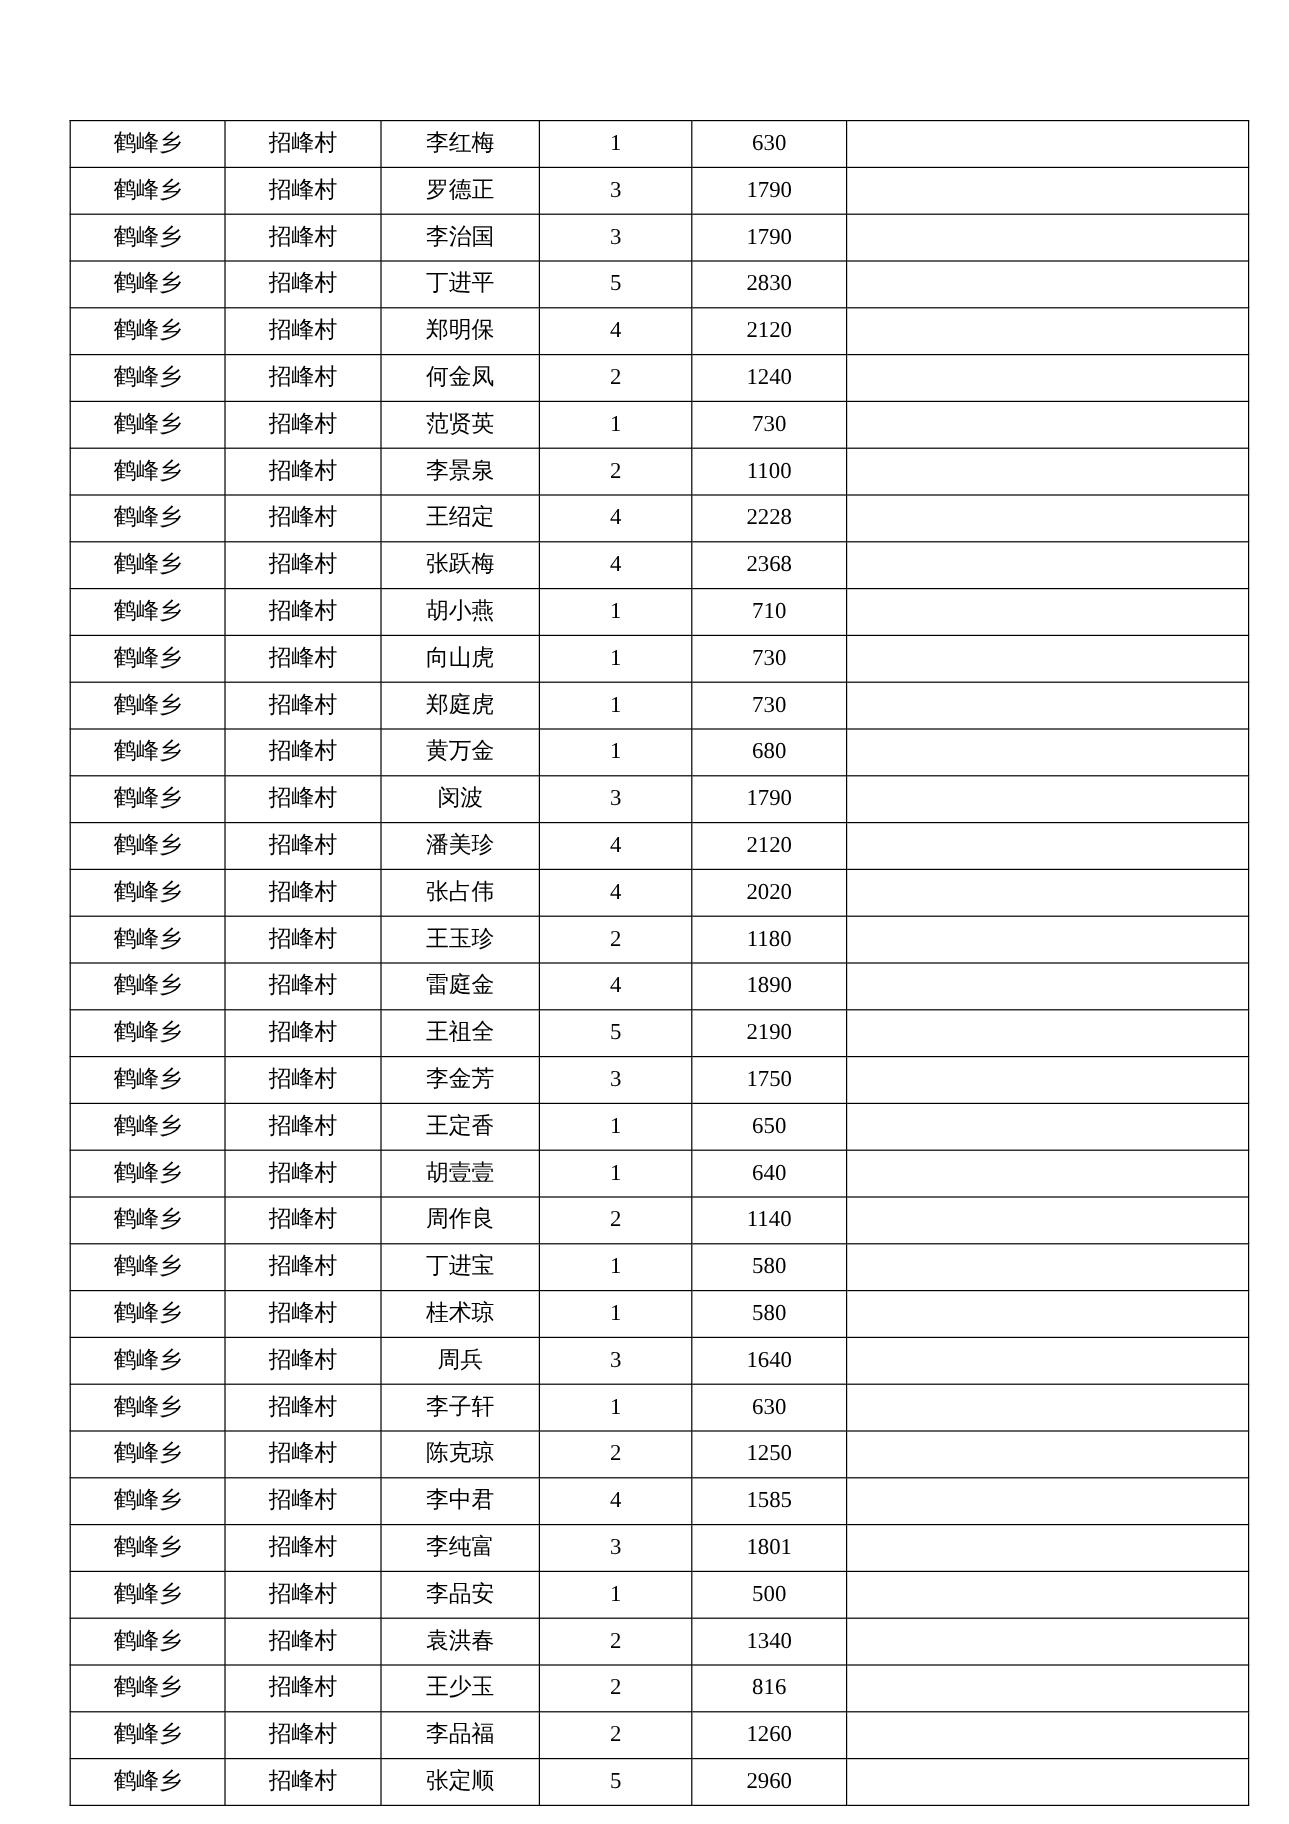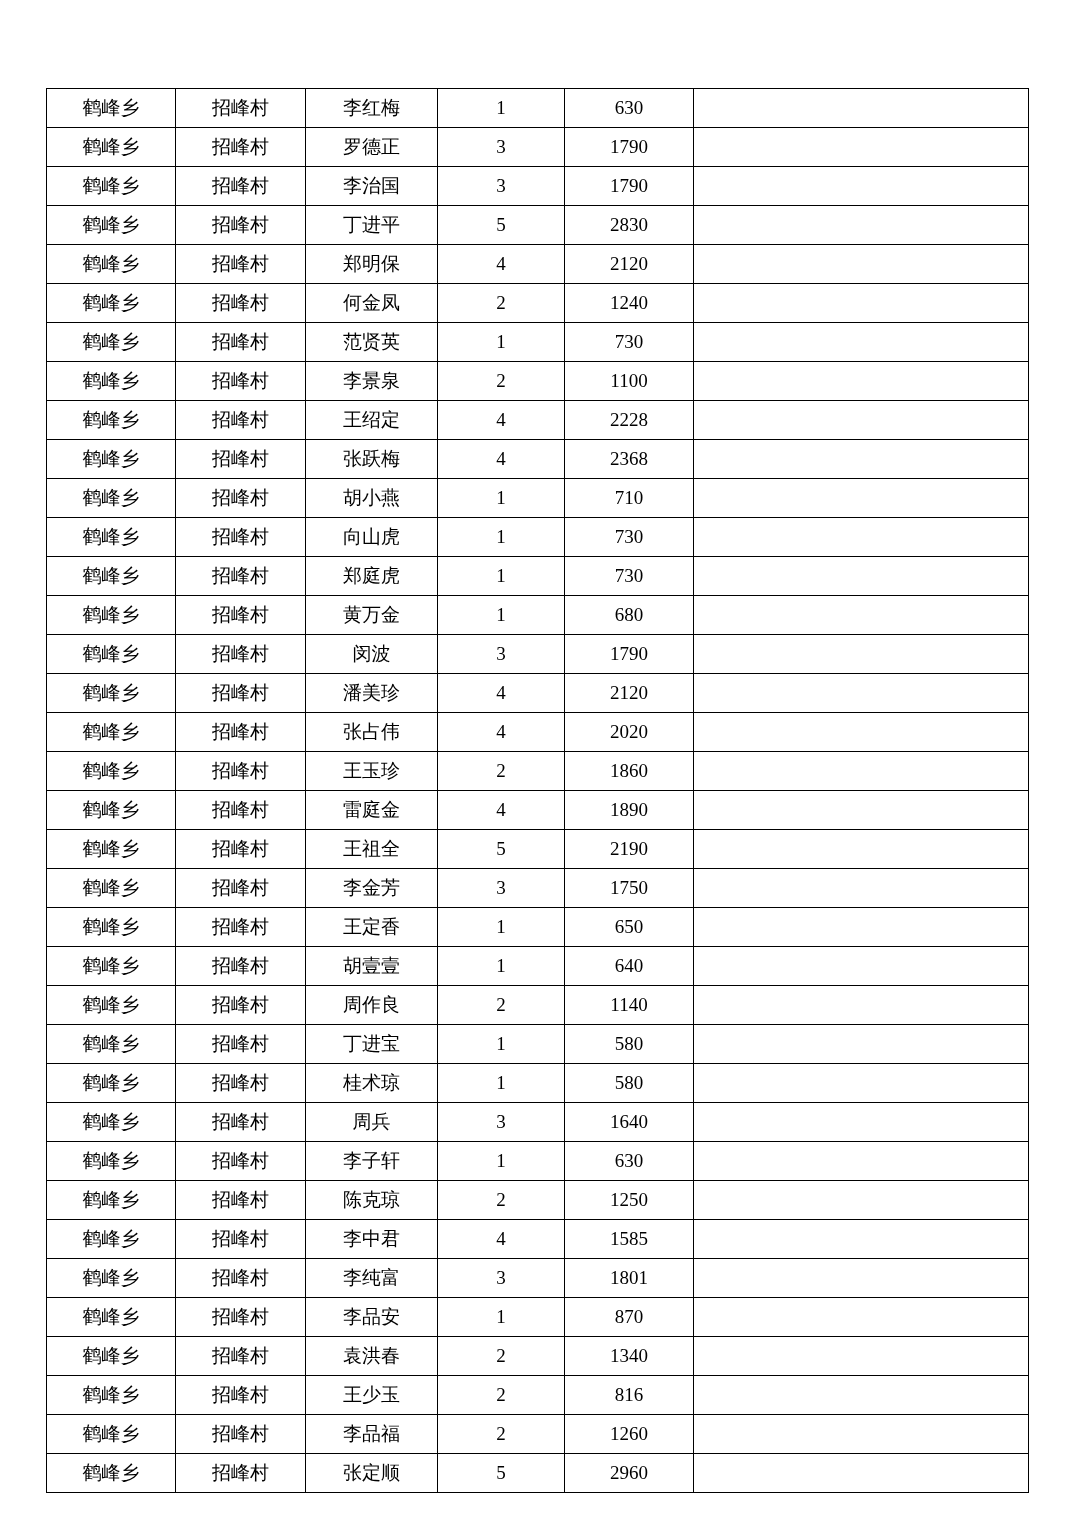--- a/index.html
+++ b/index.html
@@ -17,21 +17,21 @@
     position: relative;
     width: 1074px;
     height: 1520px;
     box-sizing: border-box;
     padding: 88px 46px 0 46px;
   }
   table.data-table {
     border-collapse: collapse;
     table-layout: fixed;
     width: 982px;
-    margin: 0;
+    margin: 12px;
   }
   table.data-table td {
     border: 1px solid #000000;
     height: 38px;
     padding: 0 2px;
     text-align: center;
     vertical-align: middle;
     font-size: 19px;
     line-height: 1.1;
     font-family: "Liberation Serif", "DejaVu Serif", serif;
@@ -193,21 +193,21 @@
           <td>张占伟</td>
           <td>4</td>
           <td>2020</td>
           <td></td>
         </tr>
         <tr>
           <td>鹤峰乡</td>
           <td>招峰村</td>
           <td>王玉珍</td>
           <td>2</td>
-          <td>1860</td>
+          <td>1180</td>
           <td></td>
         </tr>
         <tr>
           <td>鹤峰乡</td>
           <td>招峰村</td>
           <td>雷庭金</td>
           <td>4</td>
           <td>1890</td>
           <td></td>
         </tr>
@@ -305,21 +305,21 @@
           <td>李纯富</td>
           <td>3</td>
           <td>1801</td>
           <td></td>
         </tr>
         <tr>
           <td>鹤峰乡</td>
           <td>招峰村</td>
           <td>李品安</td>
           <td>1</td>
-          <td>870</td>
+          <td>500</td>
           <td></td>
         </tr>
         <tr>
           <td>鹤峰乡</td>
           <td>招峰村</td>
           <td>袁洪春</td>
           <td>2</td>
           <td>1340</td>
           <td></td>
         </tr>

